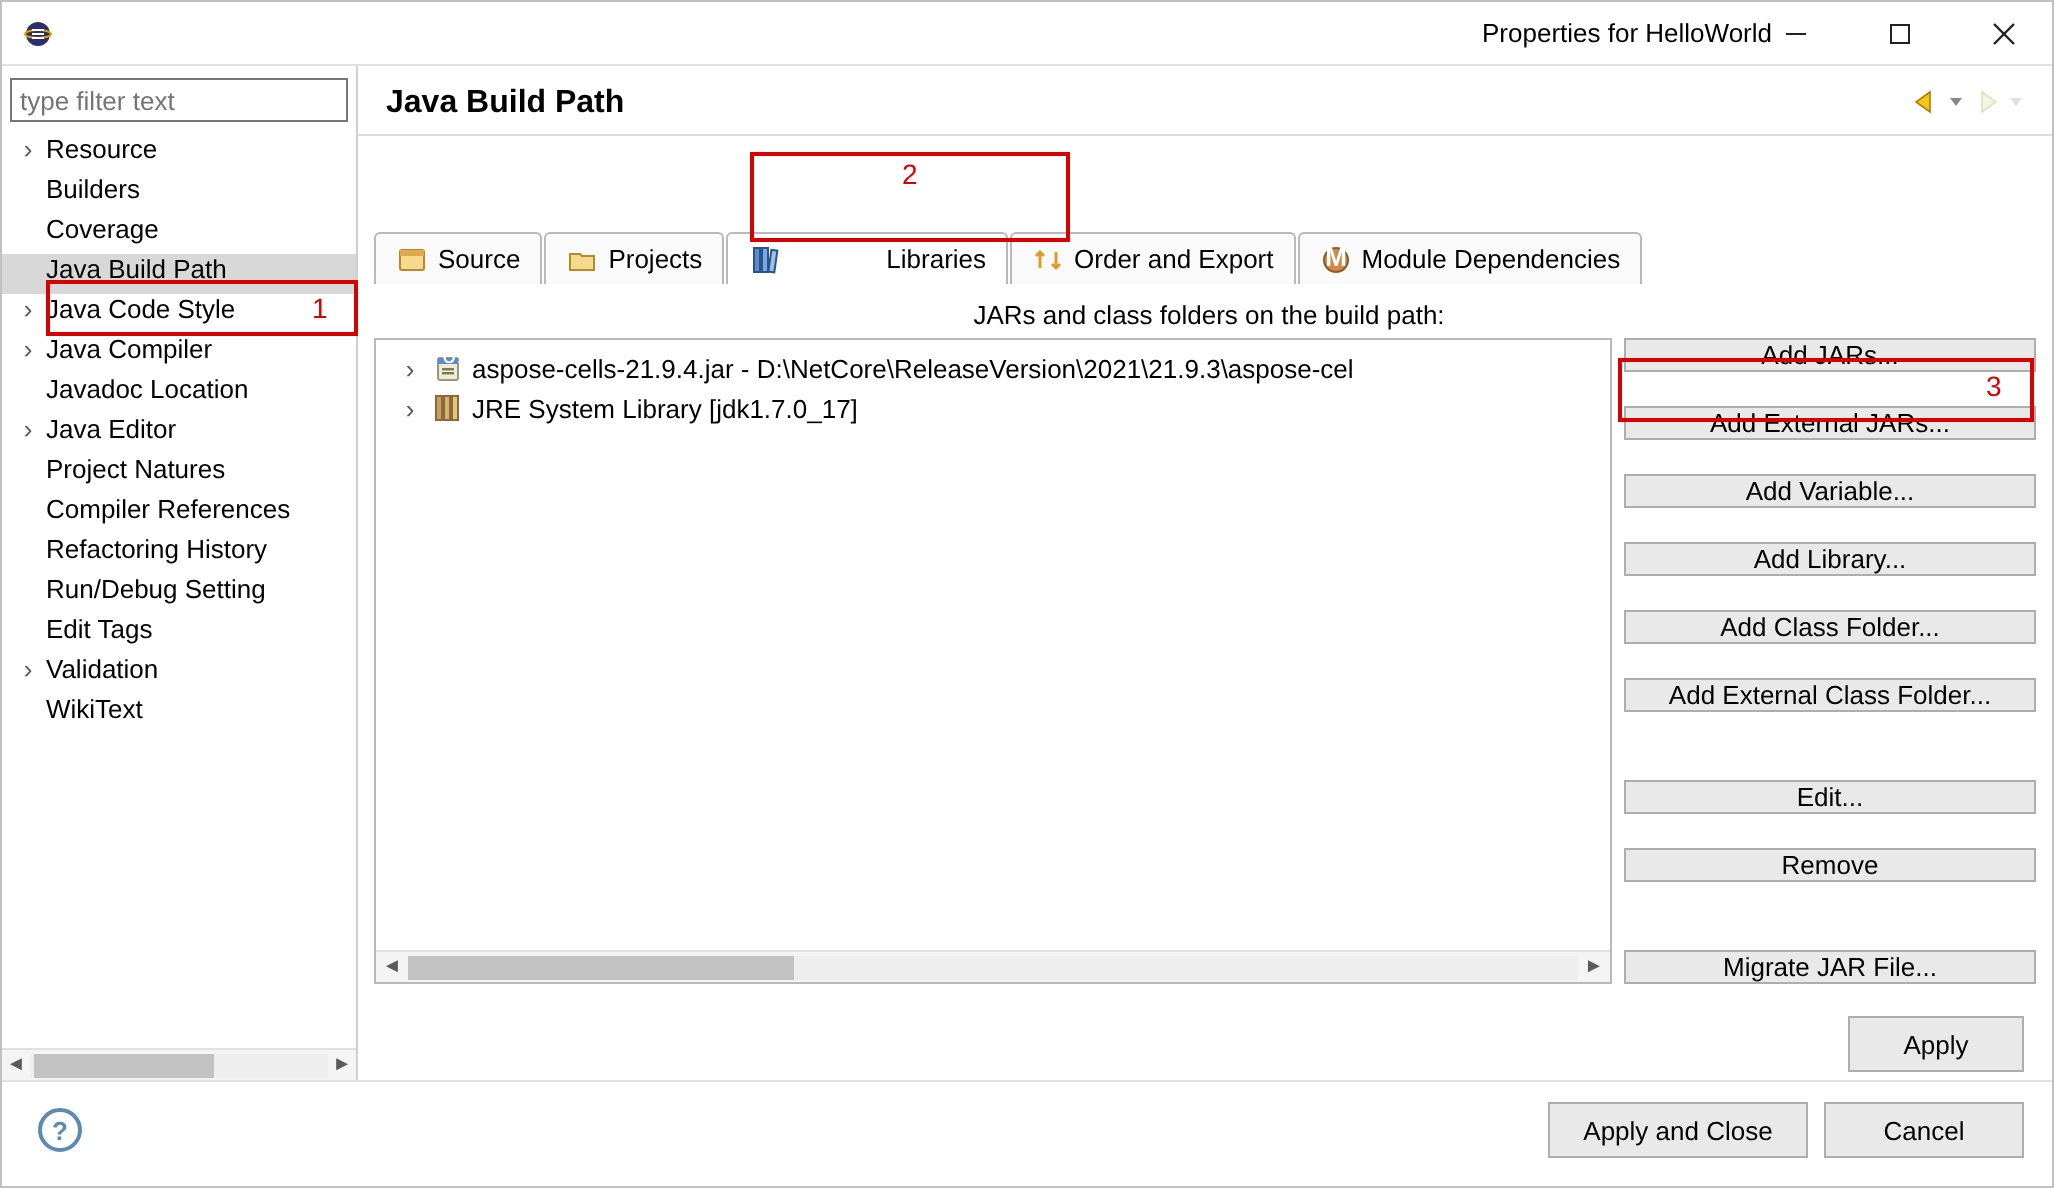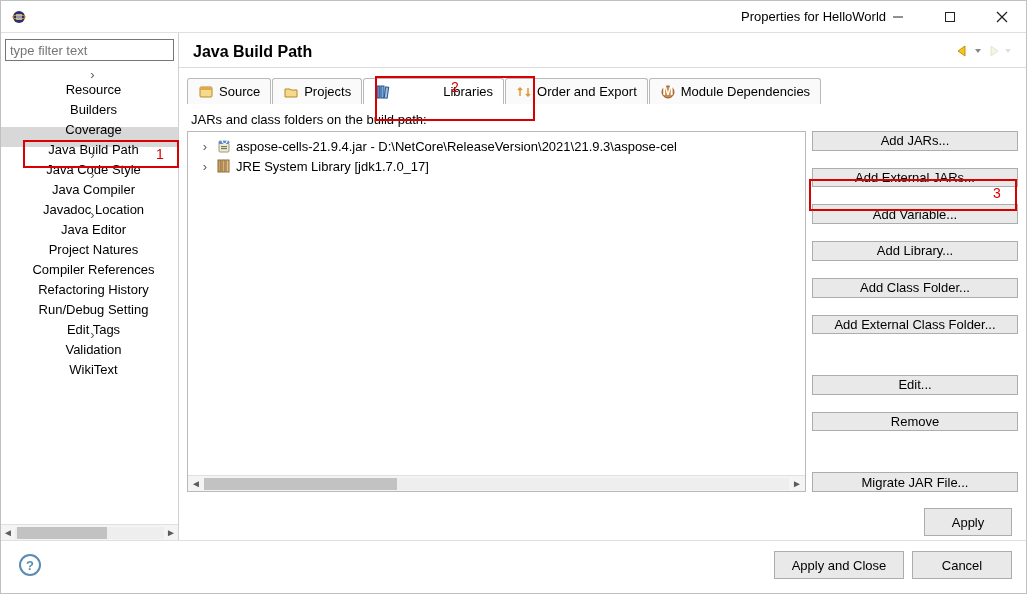--- a/index.html
+++ b/index.html
@@ -8,42 +8,42 @@
   .titlebar { height: 32px; display: flex; align-items: center; padding: 0 4px; border-bottom: 1px solid #e0e0e0; }
   .titlebar .appicon { width: 16px; height: 16px; margin: 0 6px; display: inline-flex; align-items: center; justify-content: center; }
   .titlebar .title { flex: 1; font-size: 13px; text-align: right; }
   .winbtns { display: flex; gap: 28px; padding-right: 8px; }
   .winbtn { width: 24px; height: 24px; display: flex; align-items: center; justify-content: center; font-family: Arial, sans-serif; }
   .body { flex: 1; display: flex; min-height: 0; }
   .sidebar { width: 178px; border-right: 1px solid #d0d0d0; display: flex; flex-direction: column; }
   .filter { margin: 6px 4px 4px 4px; }
   .filter input { width: 100%; height: 22px; border: 1px solid #767676; padding: 0 4px; color: #ef4444; }
   .tree { flex: 1; overflow: hidden; padding-top: 2px; }
-  .tree-item { display: flex; align-items: center; height: 20px; padding-left: 6px; cursor: default; white-space: nowrap; flex-direction: column; }
+  .tree-item { display: flex; height: 20px; padding-left: 6px; cursor: default; white-space: nowrap; }
   .tree-item .tw { width: 14px; text-align: center; color: #5b5b5b; }
   .tree-item .tw::before { content: "›"; visibility: hidden; }
   .tree-item.has-children .tw::before { visibility: visible; }
   .tree-item.selected { background: #d8d8d8; }
   .tree-item .lbl { padding-left: 2px; }
   .sidebar-scroll { height: 16px; border-top: 1px solid #e0e0e0; display: flex; align-items: center; justify-content: space-between; background: #f4f4f4; padding: 0 2px; }
   .sidebar-scroll .sarrow { font-size: 10px; color: #5b5b5b; }
   .sidebar-scroll .strack { flex:1; height: 12px; margin: 0 2px; background: #eee; position: relative; }
   .sidebar-scroll .sthumb { position: absolute; left: 2px; top: 0; height: 100%; width: 90px; background: #c2c2c2; }
 
   .main { flex: 1; display: flex; flex-direction: column; min-width: 0; }
   .heading { display: flex; align-items: center; padding: 10px 14px 6px 14px; border-bottom: 1px solid #dcdcdc; }
   .heading h1 { margin: 0; font-size: 16px; font-weight: 600; flex: 1; }
   .navarrows { display: flex; align-items: center; gap: 4px; }
   .navarrows span { display: inline-block; }
 
   .tabbar { display: flex; align-items: flex-end; padding: 10px 8px 0 8px; }
-  .tab { display: flex; align-items: center; height: 26px; padding: 0 10px; border: 1px solid #b9b9b9; border-bottom: none; margin-right: 1px; background: #fafafa; border-radius: 3px 3px 0 0; cursor: default; }
+  .tab { display: flex; align-items: center; height: 26px; padding: 0 10px; border: 1px solid #b9b9b9; border-bottom: none; margin-right: 1px; background: #fafafa; border-radius: 3px 3px 0 0; cursor: default; margin-top: 38px; }
   .tab .ticon { width: 16px; height: 16px; margin-right: 5px; display: inline-flex; align-items: center; justify-content: center; }
   .tab.active { background: #fff; gap: 48px; }
-  .tabdesc { padding: 8px 8px 4px 12px; font-size: 13px; }
+  .tabdesc { padding: 8px 8px 4px 12px; font-size: 13px; text-align: center; }
 
   .tabcontent { flex: 1; display: flex; padding: 0 8px 8px 8px; gap: 6px; min-height: 0; }
   .treepanel { flex: 1; border: 1px solid #b9b9b9; display: flex; flex-direction: column; min-width: 0; background: #fff; }
   .treelist { flex: 1; padding: 4px 0; overflow: hidden; }
   .trow { display: flex; align-items: center; height: 20px; padding-left: 10px; white-space: nowrap; }
   .trow .tw2 { width: 14px; text-align: center; color: #5b5b5b; }
   .trow .tw2::before { content: "›"; }
   .trow .ricon { width: 16px; height: 16px; margin: 0 4px; display: inline-flex; align-items: center; justify-content: center; }
   .trow .rtxt { }
   .hscroll { height: 16px; background: #f4f4f4; border-top: 1px solid #e0e0e0; display: flex; align-items: center; }

